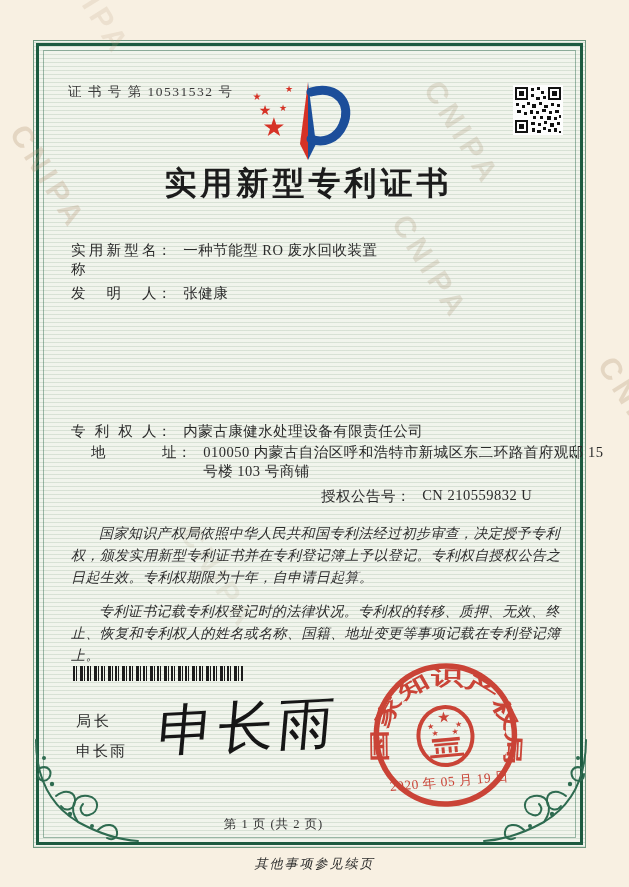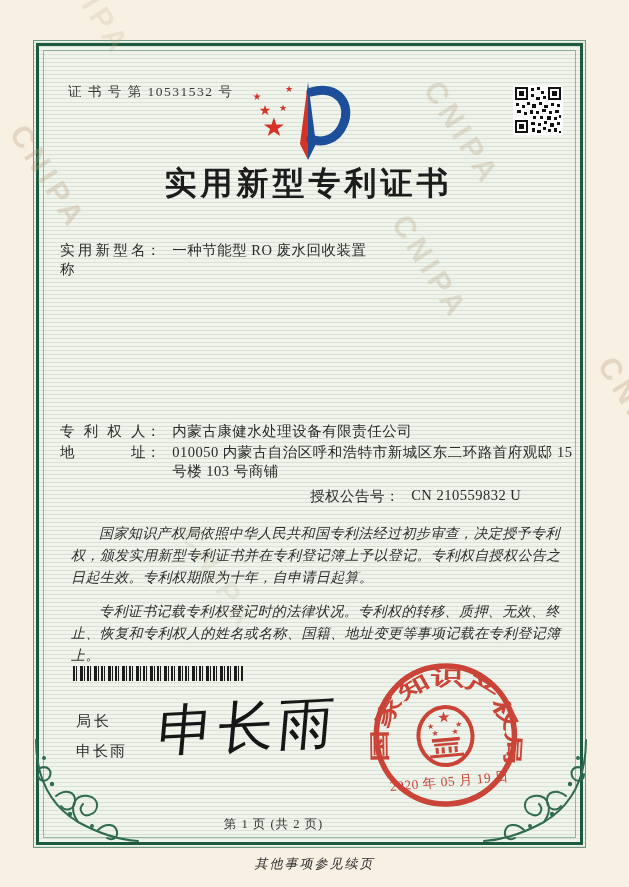--- a/index.html
+++ b/index.html
@@ -24,27 +24,27 @@
   .wm.inside{color:rgba(175,158,128,.28);}
 
   
   .cert-no{position:absolute;left:68px;top:83px;z-index:3;font-size:13.5px;letter-spacing:1.5px;color:#3a3a3a;}
   .logo{position:absolute;left:250px;top:78px;z-index:3;}
   .qr{position:absolute;left:513px;top:85px;z-index:3;}
   .title{position:absolute;left:33px;top:162px;width:551px;z-index:3;text-align:center;
     font-size:32px;font-weight:600;letter-spacing:4px;color:#1c1c1c;}
 
   
-  .field-row{position:absolute;left:60px;z-index:3;font-size:14.5px;color:#2b2b2b;letter-spacing:.5px;}
+  .field-row{position:absolute;left:71px;z-index:3;font-size:14.5px;color:#2b2b2b;letter-spacing:.5px;}
   .flabel{display:inline-block;width:86px;text-align:justify;text-align-last:justify;vertical-align:top;}
   .fcolon{display:inline-block;vertical-align:top;}
   .fvalue{display:inline-block;margin-left:7px;vertical-align:top;}
   .fvalue.wrap{width:408px;line-height:19px;}
   .row-y1{top:241px;} .row-y2{top:284px;} .row-y3{top:327px;} .row-y4{top:370px;}
-  .row-y5{top:413px;margin-top:9px;} .row-y6{top:443px;} .row-y7{top:487px;width:500px;}
+  .row-y5{top:413px;margin-top:9px;} .row-y6{top:443px;margin-left:20px;} .row-y7{top:487px;width:500px;}
   .pair2{position:absolute;left:250px;top:0;white-space:nowrap;}
 
   
   .paras{position:absolute;left:60px;top:512px;width:512px;z-index:3;
     font-style:italic;font-size:14px;line-height:22.2px;color:#2e2e2e;letter-spacing:.4px;}
   .paras p{margin:11px;text-indent:2em;}
 
   
   .barcode{position:absolute;left:73px;top:666px;width:170px;height:15px;z-index:3;
     background:repeating-linear-gradient(90deg,
@@ -150,20 +150,24 @@
       </g>
     </svg>
   </div>
 
   <div class="title">实用新型专利证书</div>
 
   <div class="field-row row-y1">
     <span class="flabel">实用新型名称</span><span class="fcolon">：</span>
     <span class="fvalue">一种节能型 RO 废水回收装置</span>
   </div>
+  <div class="field-row row-y2">
+    <span class="flabel">发明人</span><span class="fcolon">：</span>
+    <span class="fvalue">张健康</span>
+  </div>
   <div class="field-row row-y5">
     <span class="flabel">专利权人</span><span class="fcolon">：</span>
     <span class="fvalue">内蒙古康健水处理设备有限责任公司</span>
   </div>
   <div class="field-row row-y6">
     <span class="flabel">地址</span><span class="fcolon">：</span>
     <span class="fvalue wrap">010050  内蒙古自治区呼和浩特市新城区东二环路首府观邸 15 号楼 103 号商铺</span>
   </div>
   <div class="field-row row-y7">
     <span class="pair2">

